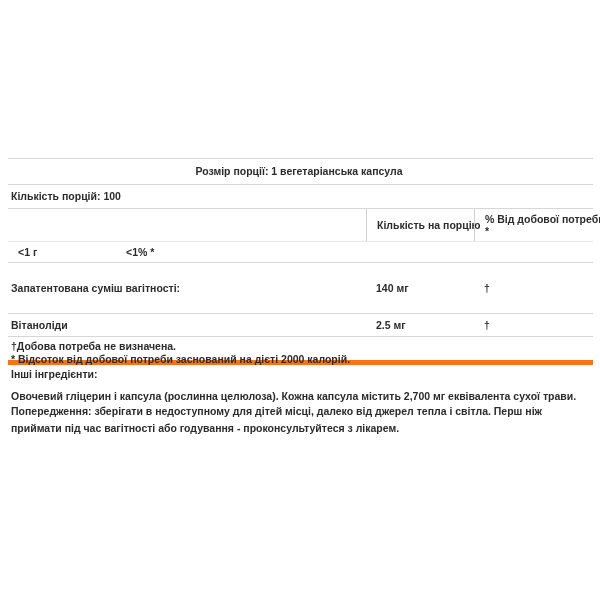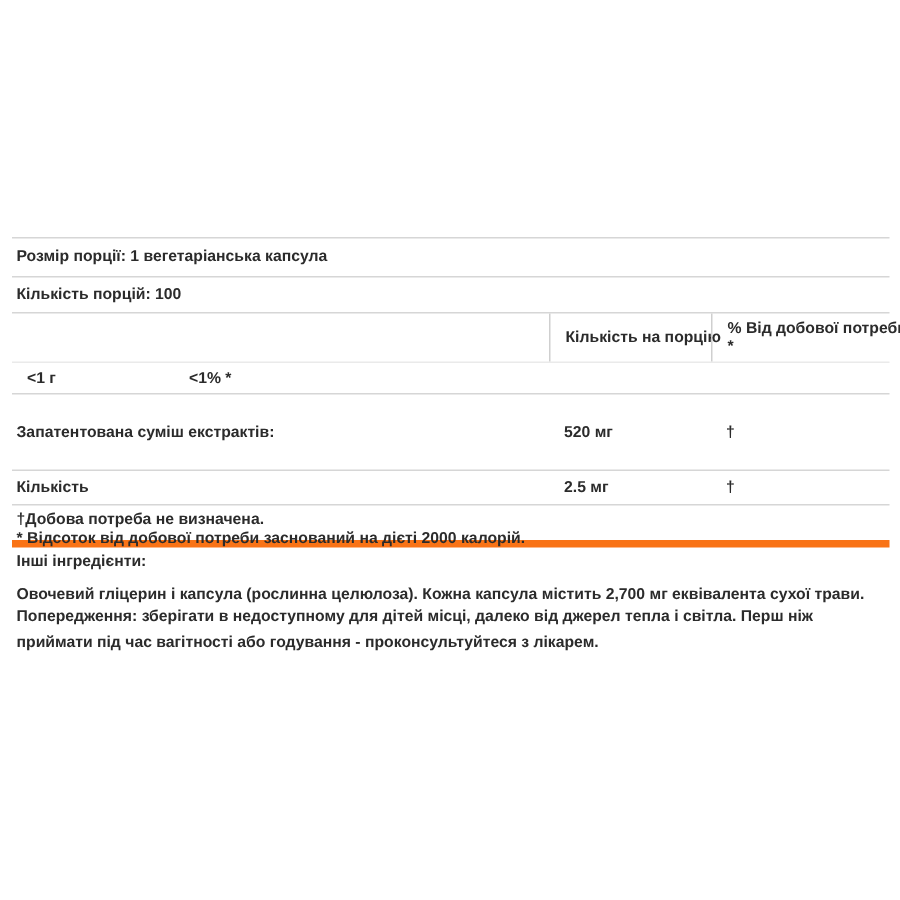--- a/index.html
+++ b/index.html
@@ -26,21 +26,21 @@
     right: 7px;
   }
   .row {
     display: flex;
     align-items: center;
     border-bottom: 1px solid #d6d6d6;
     font-size: 10.5px;
     font-weight: bold;
     line-height: 12.5px;
   }
-  .row.top-border { border-top: 1px solid #d6d6d6; }
+  .row.top-border { border-top: 1px solid #d6d6d6; text-align: center; }
   .row.light-bottom { border-bottom: 1px solid #eaeaea; }
   .row .name-col {
     flex: 1 1 auto;
     padding-left: 3px;
     padding-right: 6px;
   }
   .row .amount-col {
     flex: 0 0 108px;
     width: 108px;
     padding-left: 10px;
@@ -119,28 +119,28 @@
       </div>
     </div>
 
     <div class="row r-carb light-top">
       <div class="amount-col">&lt;1 г</div>
       <div class="dv-col">&lt;1% *</div>
     </div>
 
     <div class="row r-blend">
       <div class="name-col">
-        <div>Запатентована суміш екстрактів:</div>
+        <div>Запатентована суміш вагітності:</div>
       </div>
-      <div class="amount-col">520 мг</div>
+      <div class="amount-col">140 мг</div>
       <div class="dv-col">†</div>
     </div>
 
     <div class="row r-vitan">
-      <div class="name-col">Кількість</div>
+      <div class="name-col">Вітаноліди</div>
       <div class="amount-col">2.5 мг</div>
       <div class="dv-col">†</div>
     </div>
 
     <div class="row r-foot">
       <div>†Добова потреба не визначена.</div>
       <div>* Відсоток від добової потреби заснований на дієті 2000 калорій.</div>
     </div>
 
   </div>

